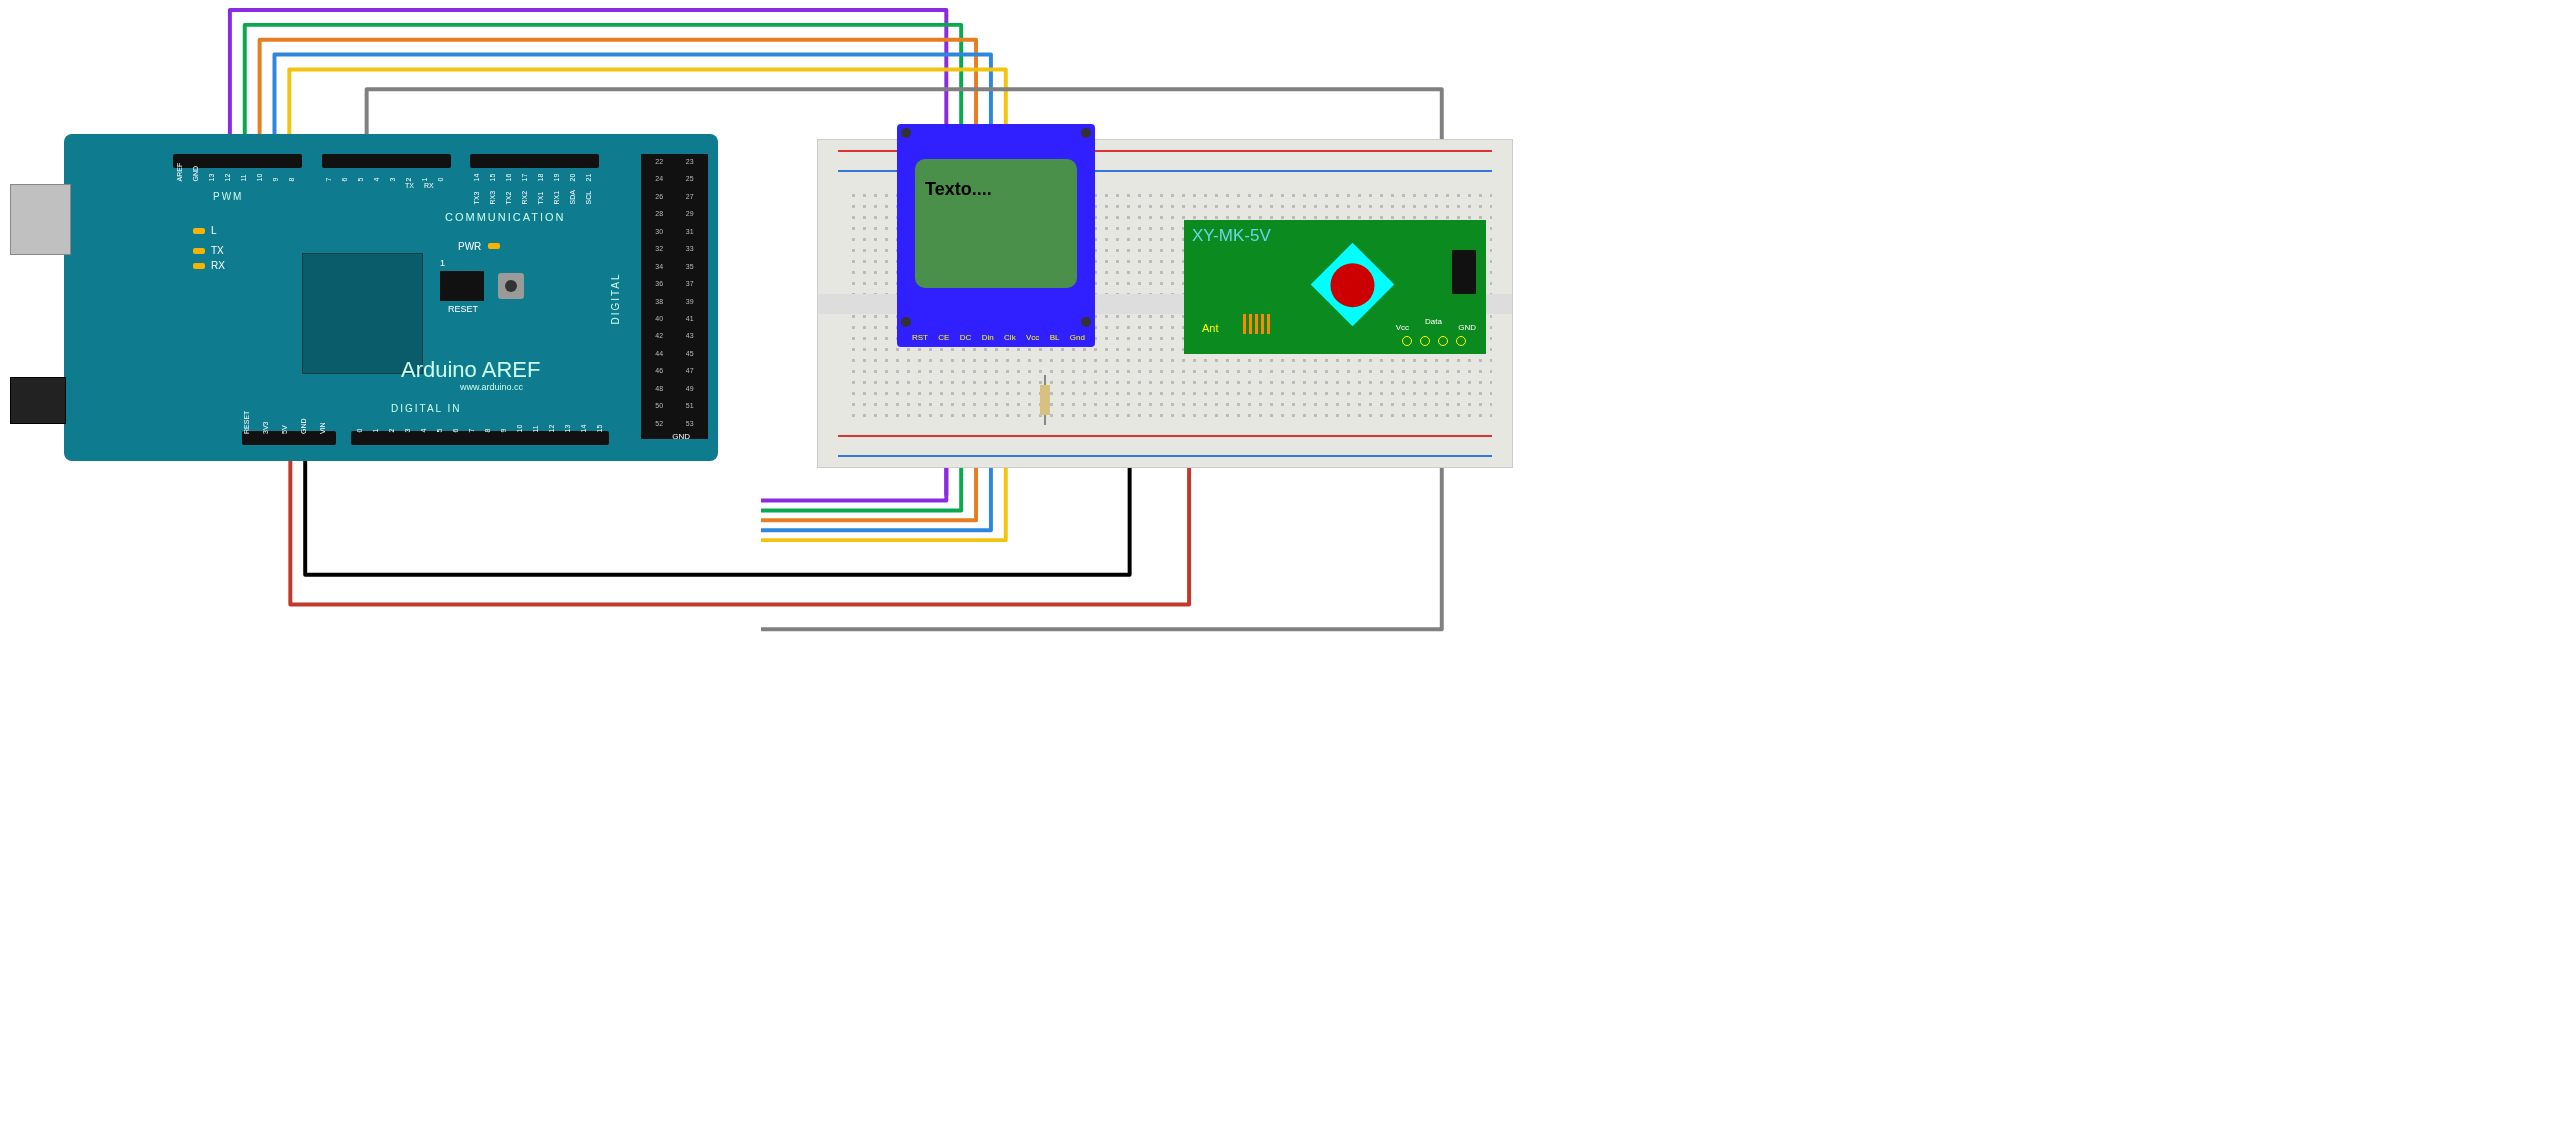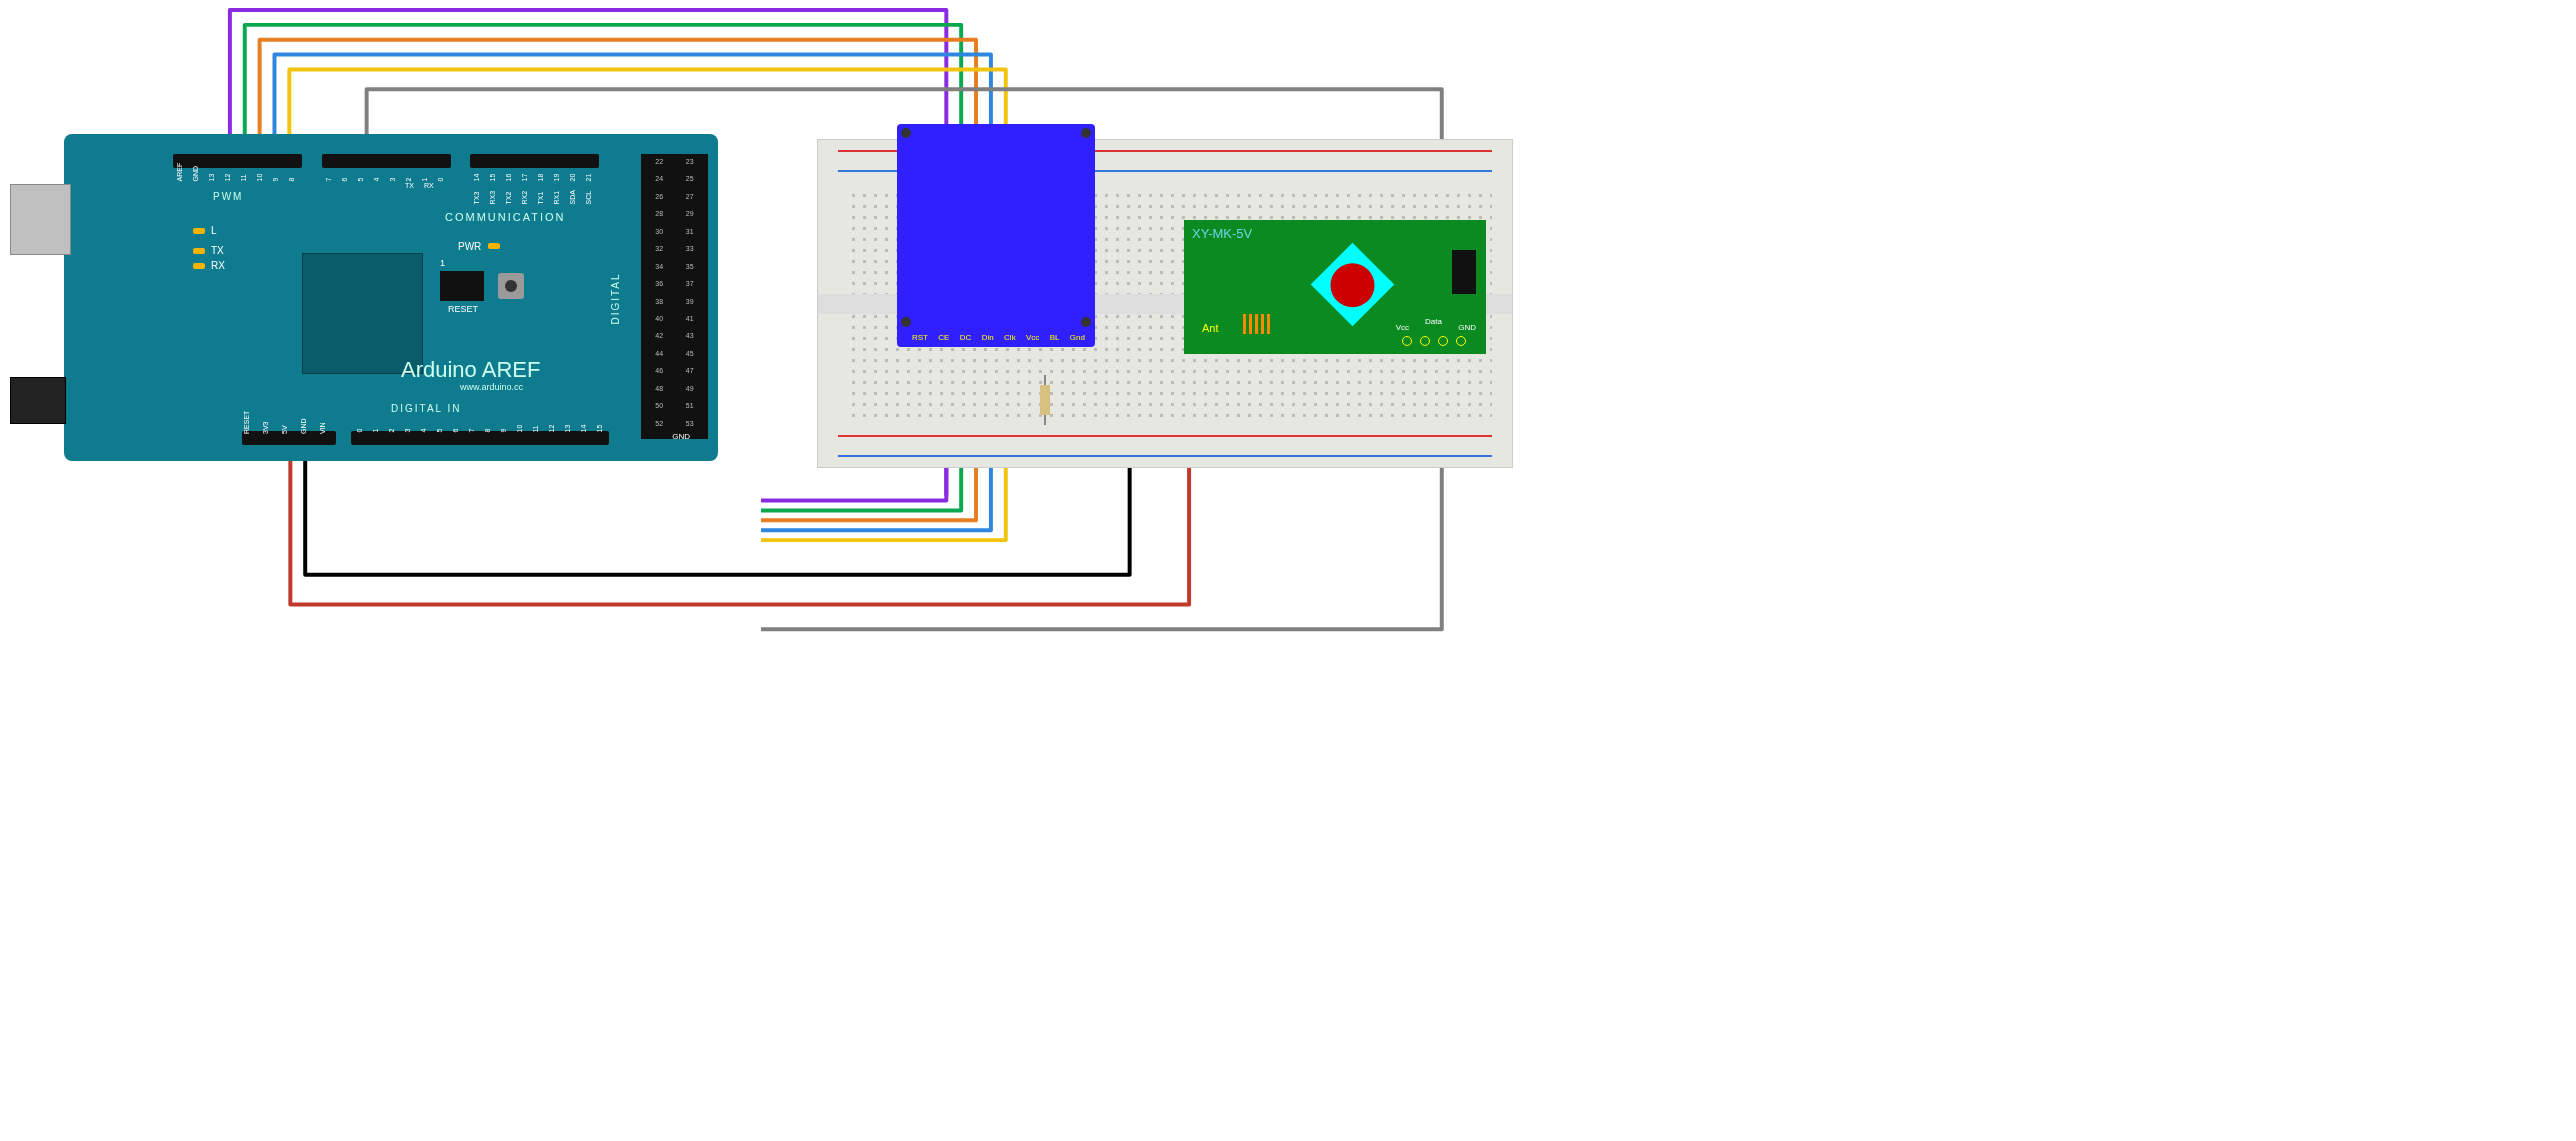--- a/index.html
+++ b/index.html
@@ -34,21 +34,21 @@
     background-size:11px 11px;}
   .bb .gap{position:absolute;left:0;top:154px;width:694px;height:20px;background:#ddd;}
   
   .lcd{position:absolute;left:897px;top:124px;width:198px;height:223px;background:#3020ff;border-radius:4px;}
   .lcd .screen{position:absolute;left:18px;top:35px;width:162px;height:129px;background:#4a8f4a;border-radius:10px;}
   .lcd .screen .txt{position:absolute;left:10px;top:20px;font-weight:bold;font-size:18px;color:#000;}
   .lcd .pins{position:absolute;left:15px;bottom:5px;width:173px;font-size:8px;color:#ff0;display:flex;justify-content:space-between;}
   .lcd .hole{position:absolute;width:10px;height:10px;background:#333;border-radius:50%;}
   
   .rf{position:absolute;left:1184px;top:220px;width:302px;height:134px;background:#0a8a1f;color:#fff;font-size:10px;}
-  .rf .lbl2{position:absolute;font-size:13px;}
+  .rf .lbl2{position:absolute;font-size:17px;}
   .rf .coil{position:absolute;left:59px;bottom:20px;width:30px;height:20px;background:repeating-linear-gradient(90deg,#f80,#f80 3px,#0a8a1f 3px,#0a8a1f 6px);}
   .rf .dia{position:absolute;left:139px;top:35px;width:59px;height:59px;background:#0ff;transform:rotate(45deg);}
   .rf .dia::after{content:"";position:absolute;left:8px;top:8px;width:44px;height:44px;background:#c00;border-radius:50%;}
   .rf .ic{position:absolute;right:10px;top:30px;width:24px;height:44px;background:#111;}
   .rf .pads{position:absolute;right:20px;bottom:8px;display:flex;gap:8px;}
   .rf .pads i{width:8px;height:8px;border:1px solid #ff0;border-radius:50%;display:block;}
   
   .resistor{position:absolute;left:1040px;top:375px;width:10px;height:50px;}
   .resistor .body{position:absolute;left:0;top:10px;width:10px;height:30px;background:#d8c080;}
   .resistor .lead{position:absolute;left:4px;width:2px;height:10px;background:#888;}
@@ -244,20 +244,23 @@
       <div class="line red" style="top:4px;"></div>
       <div class="line blue" style="top:24px;"></div>
     </div>
   </div>
 
   <div class="lcd">
     <div class="hole" style="left:4px;top:4px;"></div>
     <div class="hole" style="right:4px;top:4px;"></div>
     <div class="hole" style="left:4px;bottom:20px;"></div>
     <div class="hole" style="right:4px;bottom:20px;"></div>
+    <div class="screen">
+      <div class="txt">Texto....</div>
+    </div>
     <div class="pins">
       <span>RST</span>
       <span>CE</span>
       <span>DC</span>
       <span>Din</span>
       <span>Clk</span>
       <span>Vcc</span>
       <span>BL</span>
       <span>Gnd</span>
     </div>

